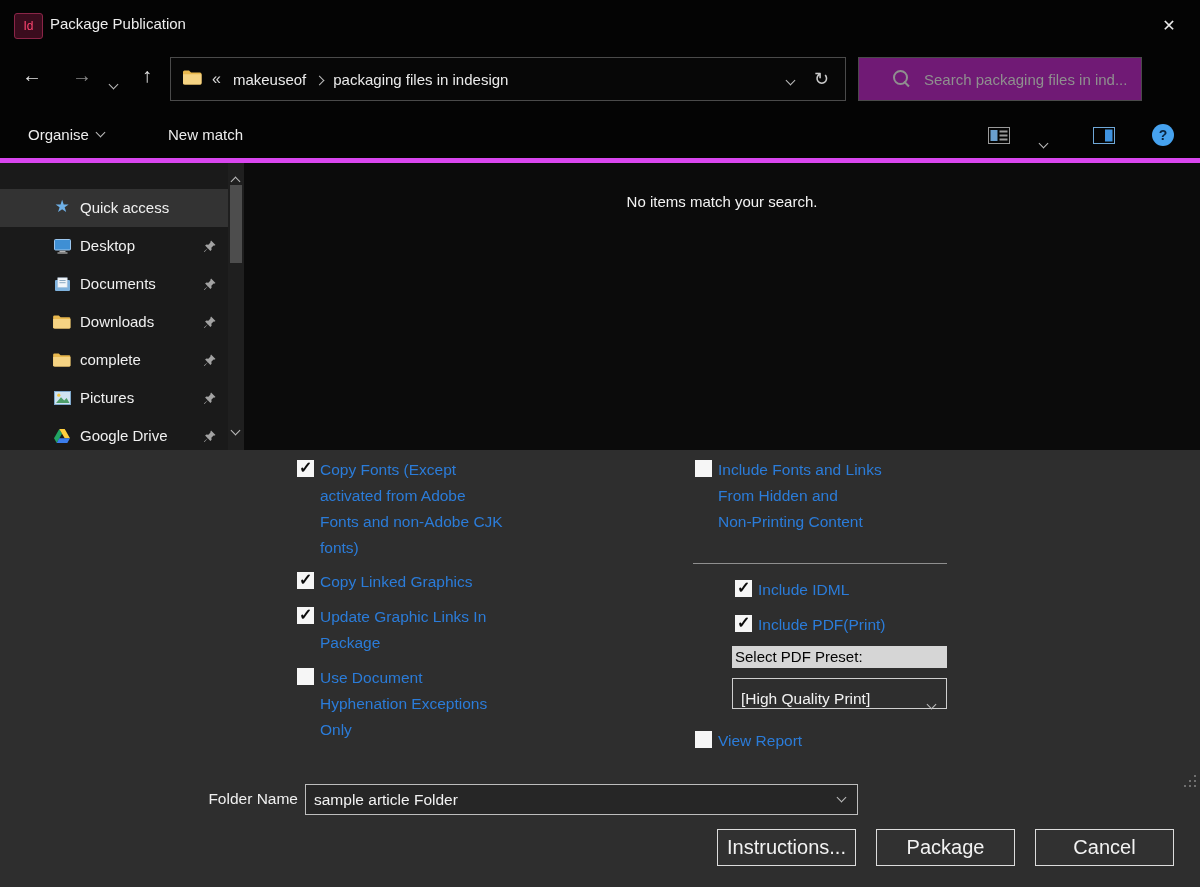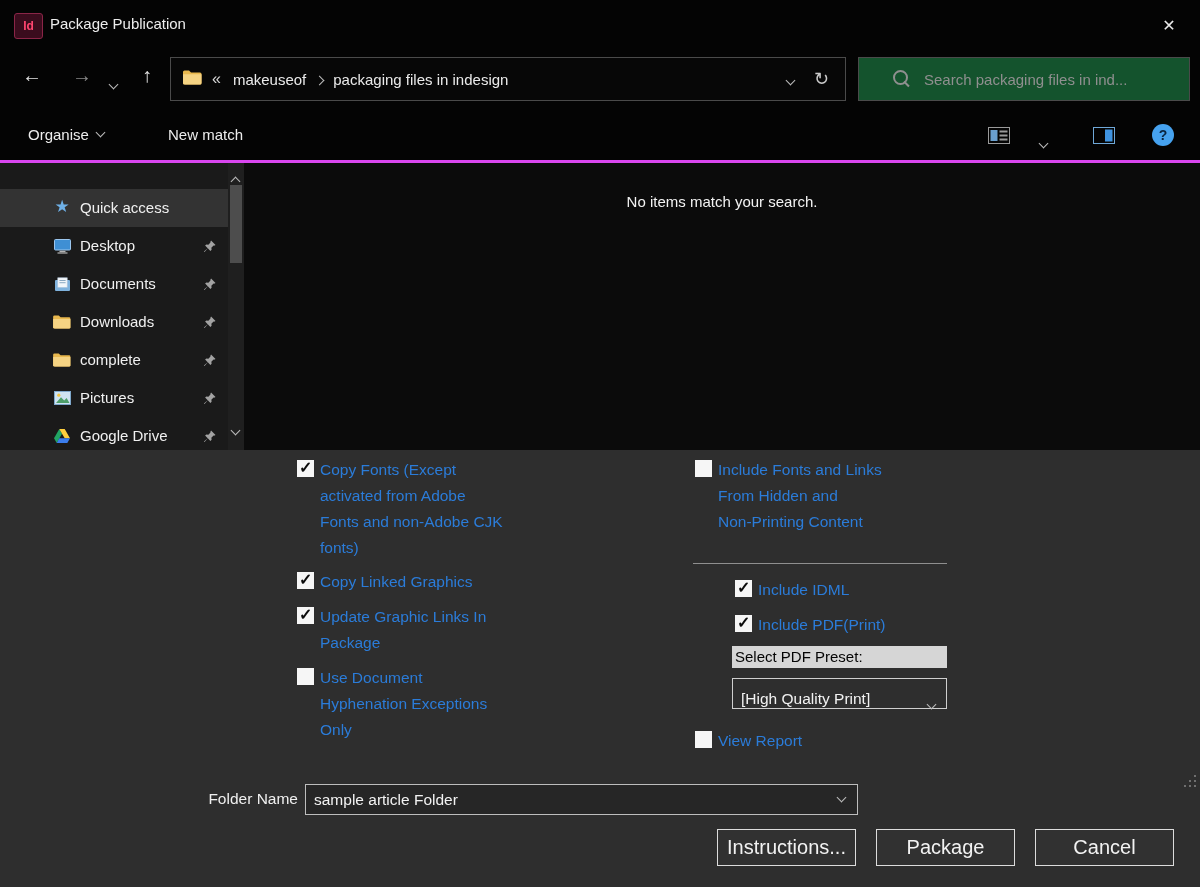--- a/index.html
+++ b/index.html
@@ -1,21 +1,21 @@
 <!DOCTYPE html>
 <html><head>
 <meta charset="utf-8">
 <style>
   html,body{margin:0;padding:0}
   body{width:1200px;height:887px;background:#2e2e2e;font-family:"Liberation Sans",sans-serif;overflow:hidden}
   #window{position:relative;width:1200px;height:887px}
 
   
   .titlebar{position:absolute;left:0;top:0;width:100%;height:50px;background:#040404}
-  .app-icon{position:absolute;left:14px;top:13px;width:27px;height:24px;background:#3a0c1d;border:1px solid #8a2547;border-radius:3px;color:#ff4570;font-size:12px;font-weight:bold;display:flex;align-items:center;justify-content:center}
+  .app-icon{position:absolute;left:14px;top:13px;width:27px;height:24px;background:#3a0c1d;border:1px solid #8a2547;border-radius:3px;color:#ff4570;font-size:12px;font-weight:normal;display:flex;align-items:center;justify-content:center}
   .win-title{position:absolute;left:50px;top:15px;color:#ededed;font-size:15px}
   .close-btn{position:absolute;right:12px;top:10px;width:38px;height:30px;display:flex;align-items:center;justify-content:center;cursor:pointer}
   .close-x{color:#e9e9e9;font-size:16px}
 
   
   .chev{display:inline-block;width:8px;height:8px;border-right:2px solid #bdbdbd;border-bottom:2px solid #bdbdbd}
   .chev.down{transform:rotate(45deg)}
   .chev.right{transform:rotate(-45deg)}
   .chev.up{transform:rotate(-135deg)}
   .chev.sm{width:6px;height:6px;border-width:1.5px}
@@ -27,28 +27,28 @@
   .nav-fwd{left:72px;color:#8a8a8a}
   .nav-up{left:142px}
   .nav-histchev{position:absolute;left:110px;top:24px;cursor:pointer}
   .addressbar{position:absolute;left:170px;top:7px;width:676px;height:44px;background:#070707;border:1px solid #4a4a4a;display:flex;align-items:center;padding:0 12px;box-sizing:border-box}
   .crumb-overflow{color:#d6d6d6;font-size:16px;margin:0 6px 0 10px;cursor:pointer}
   .crumb{color:#eaeaea;font-size:15px;margin:16px 6px;cursor:pointer;white-space:nowrap}
   .crumb-sep{margin:0 4px}
   .ab-spacer{flex:1}
   .ab-chev{margin-right:20px;cursor:pointer}
   .refresh{color:#c9c9c9;font-size:18px;margin-right:4px;cursor:pointer}
-  .searchbox{position:absolute;left:858px;top:7px;width:332px;height:44px;background:#14532d;border:1px solid #4a4a4a;display:flex;align-items:center;box-sizing:border-box;padding:9px 12px}
+  .searchbox{position:absolute;left:858px;top:7px;width:284px;height:44px;background:#701a75;border:1px solid #4a4a4a;display:flex;align-items:center;box-sizing:border-box;padding:9px 12px}
   .magnifier{position:relative;width:11px;height:11px;border:2px solid #8f8f8f;border-radius:50%;margin:0 14px 4px 22px;flex:none}
   .magnifier::after{content:"";position:absolute;width:7px;height:2px;background:#8f8f8f;transform:rotate(45deg);left:8px;top:11px}
   .search-input{flex:1;background:transparent;border:none;outline:none;color:#d8d8d8;font-size:15px;font-family:"Liberation Sans",sans-serif}
   .search-input::placeholder{color:#8f8f8f}
 
   
-  .toolbar{position:absolute;left:0;top:108px;width:100%;height:55px;background:#040404;border-bottom:3px solid #d946ef;box-sizing:border-box}
+  .toolbar{position:absolute;left:0;top:108px;width:100%;height:55px;background:#040404;border-bottom:5px solid #d946ef;box-sizing:border-box}
   .tb-item{position:absolute;top:18px;color:#ededed;font-size:15px;display:flex;align-items:center;gap:8px;cursor:pointer}
   .tb-organise{left:28px}
   .tb-newfolder{left:168px}
   .view-tiles{position:absolute;left:988px;top:19px;cursor:pointer}
   .view-chev{position:absolute;left:1040px;top:25px;cursor:pointer}
   .preview-btn{position:absolute;left:1093px;top:19px;cursor:pointer}
   .help-btn{position:absolute;left:1152px;top:16px;width:22px;height:22px;border-radius:50%;background:#46a2ef;color:#0a2540;font-size:14px;font-weight:bold;display:flex;align-items:center;justify-content:center;cursor:pointer}
 
   
   .browser{position:absolute;left:0;top:163px;width:100%;height:287px;background:#0b0b0b;overflow:hidden}

